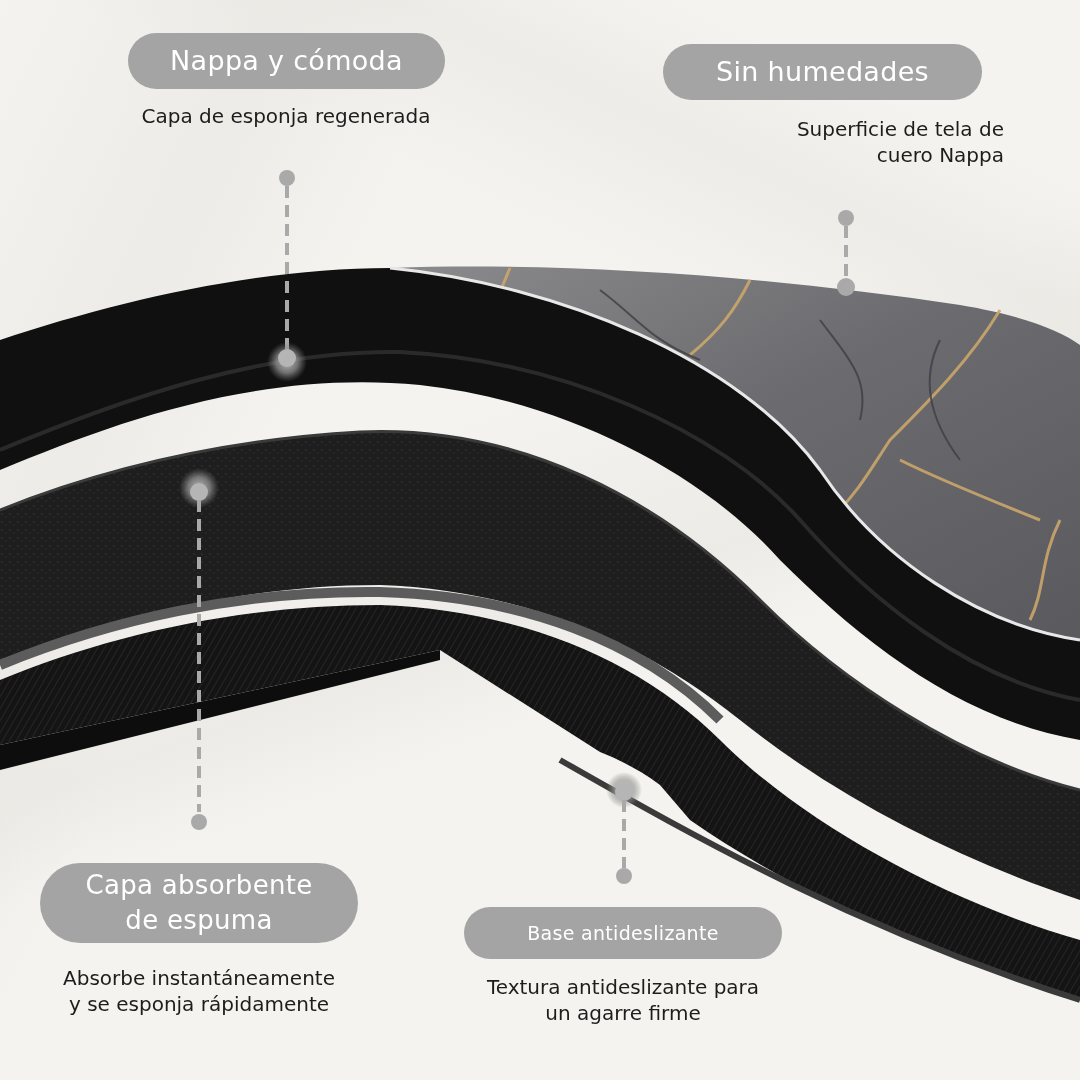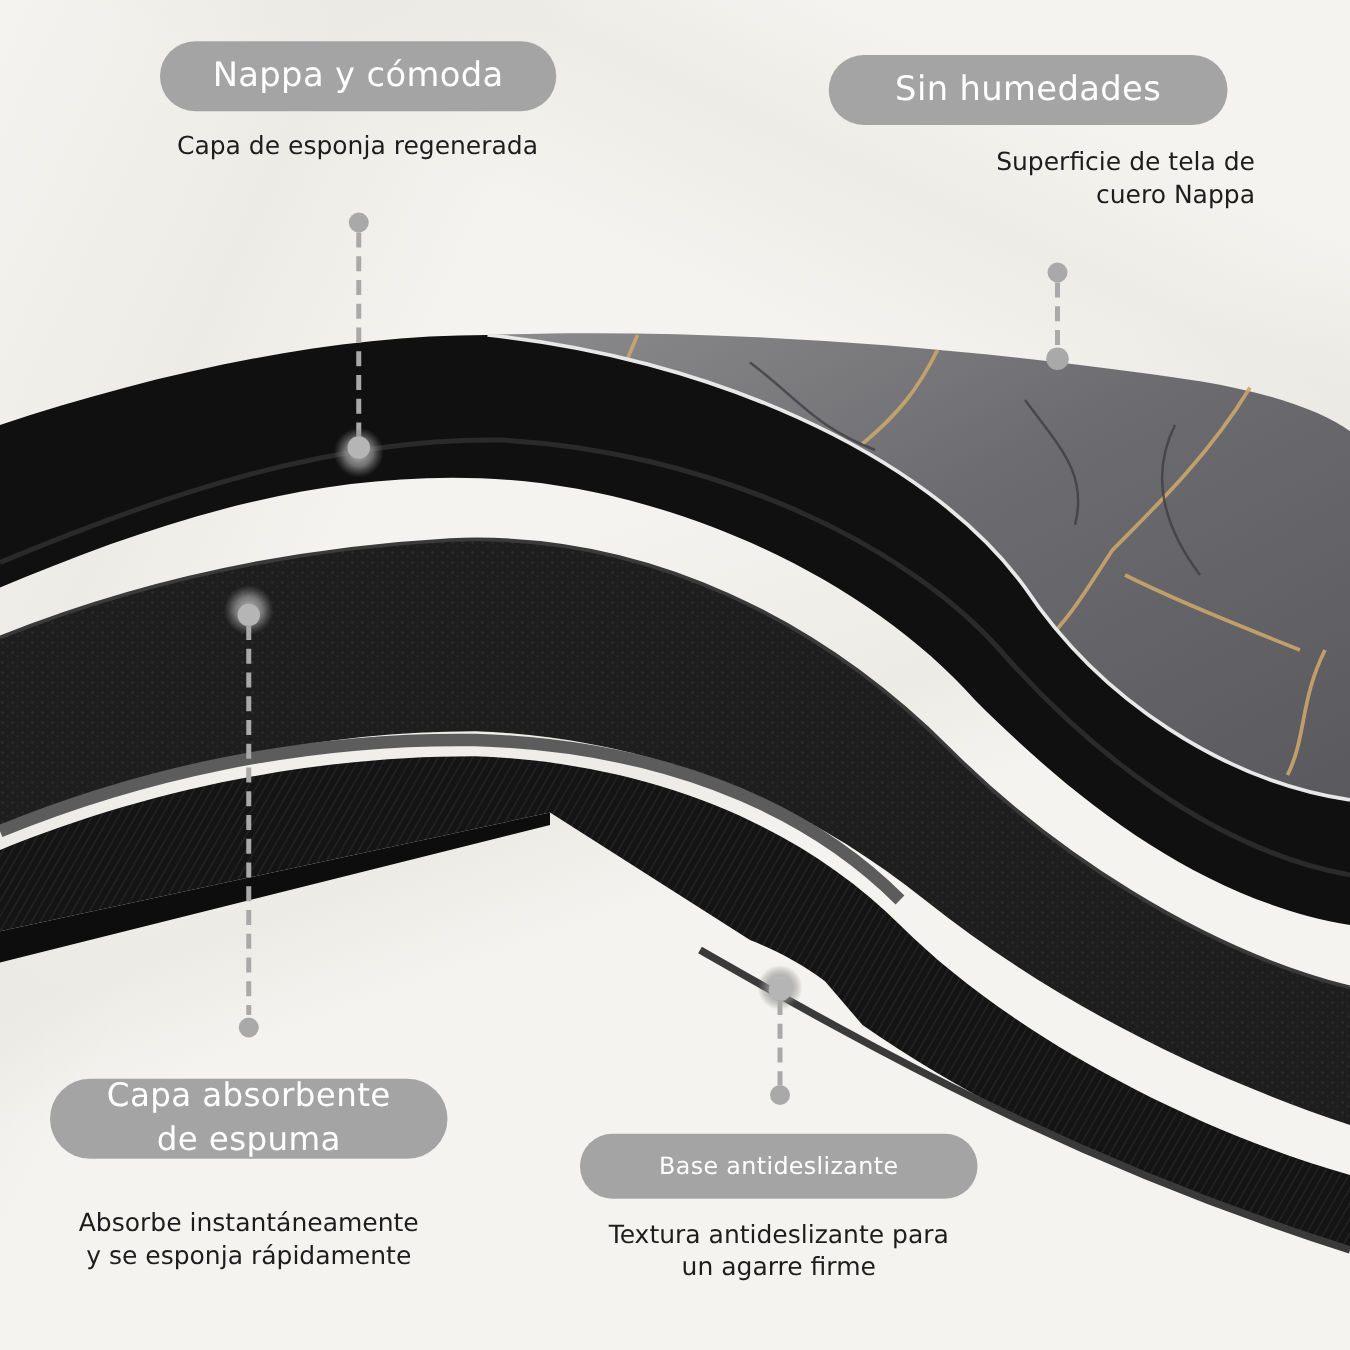--- a/index.html
+++ b/index.html
@@ -122,20 +122,20 @@
   </g>
 </svg>
 
 <div class="pill" style="left:128px; top:33px; width:317px; height:56px;">Nappa y cómoda</div>
 <div class="desc" style="left:60px; top:103px; width:452px;">Capa de esponja regenerada</div>
 
 <div class="pill" style="left:663px; top:44px; width:319px; height:56px;">Sin humedades</div>
 <div class="desc" style="left:640px; top:116px; width:364px;text-align:right;">Superficie de tela de
 cuero Nappa</div>
 
-<div class="pill pill-two" style="left:40px; top:863px; width:318px; height:64px; font-size:26px;">Capa absorbente
+<div class="pill pill-two" style="left:40px; top:863px; width:318px; height:80px; font-size:26px;">Capa absorbente
 de espuma</div>
 <div class="desc" style="left:20px; top:965px; width:358px;">Absorbe instantáneamente
 y se esponja rápidamente</div>
 
 <div class="pill" style="left:464px; top:907px; width:318px; height:52px; font-size:19px;">Base antideslizante</div>
 <div class="desc" style="left:440px; top:974px; width:366px;">Textura antideslizante para
 un agarre firme</div>
 
 </body></html>

